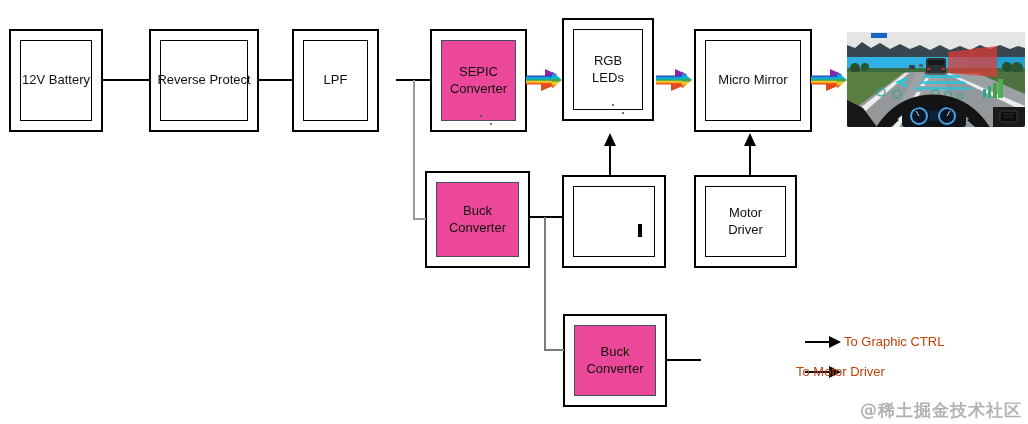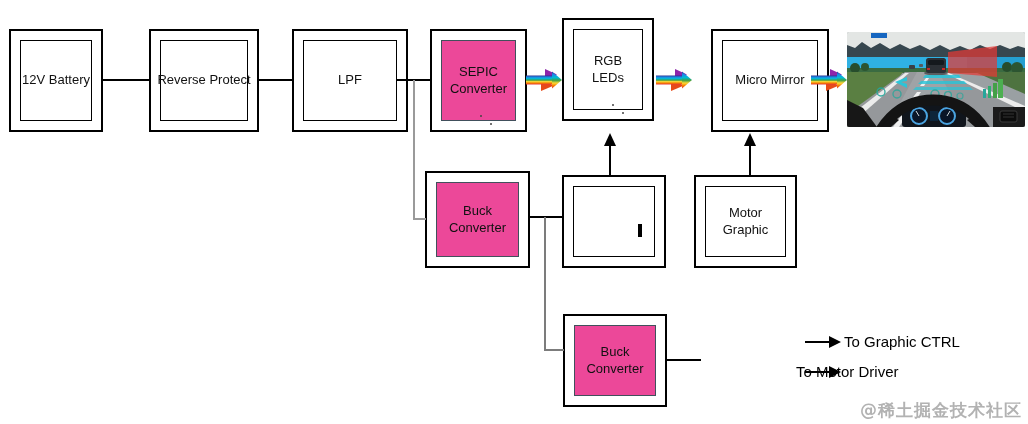--- a/index.html
+++ b/index.html
@@ -27,21 +27,21 @@
   .wire.v { width:2px; }
   .wire.gray { background:#9a9a9a; }
   .wire.dgray { background:#7c7c7c; }
   
   .varrow { position:absolute; }
   .rainbow { position:absolute; }
   .tri-right {
     position:absolute; width:0; height:0;
     border-left:12px solid #000; border-top:6px solid transparent; border-bottom:6px solid transparent;
   }
-  .outlabel { position:absolute; font-size:15px; color:#000000; line-height:16px; white-space:nowrap; }
+  .outlabel { position:absolute; font-size:13px; color:#c2410c; line-height:16px; white-space:nowrap; }
   
   .speck { position:absolute; width:2px; height:2px; background:#444; border-radius:50%; }
   .cursor { position:absolute; width:4px; height:13px; background:#000; }
   .photo { position:absolute; overflow:hidden; border-radius:2px; background:#9aa0a3; }
   .watermark {
     position:absolute; right:6px; bottom:2px; font-size:17px; letter-spacing:1px;
     color:#b2b2b2; font-family:"DejaVu Sans", sans-serif;font-weight:bold;
   }
 </style>
 </head>
@@ -74,21 +74,21 @@
       <span class="lbl nowrap">12V Battery</span>
     </div>
   </div>
 
   <div class="block" style="left:149px;top:29px;width:110px;height:103px">
     <div class="inner">
       <span class="lbl nowrap">Reverse Protect</span>
     </div>
   </div>
 
-  <div class="block" style="left:292px;top:29px;width:116px;height:103px">
+  <div class="block" style="left:292px;top:29px;width:87px;height:103px">
     <div class="inner">
       <span class="lbl nowrap">LPF</span>
     </div>
   </div>
 
   <div class="block highlight" style="left:430px;top:29px;width:97px;height:103px">
     <div class="inner">
       <span class="lbl w64">SEPIC Converter</span>
       <i class="speck" style="left:38px;top:74px"></i>
       <i class="speck" style="left:48px;top:82px"></i>
@@ -96,41 +96,41 @@
   </div>
 
   <div class="block" style="left:562px;top:18px;width:92px;height:103px">
     <div class="inner">
       <span class="lbl w42">RGB LEDs</span>
       <i class="speck" style="left:38px;top:74px"></i>
       <i class="speck" style="left:48px;top:82px"></i>
     </div>
   </div>
 
-  <div class="block" style="left:711px;top:29px;width:118px;height:103px">
+  <div class="block" style="left:694px;top:29px;width:118px;height:103px">
     <div class="inner">
       <span class="lbl nowrap">Micro Mirror</span>
     </div>
   </div>
 
   <div class="block highlight" style="left:425px;top:171px;width:105px;height:97px">
     <div class="inner">
       <span class="lbl w64">Buck Converter</span>
     </div>
   </div>
 
   <div class="block" style="left:562px;top:175px;width:104px;height:93px">
     <div class="inner">
       <i class="cursor" style="left:64px;top:37px"></i>
     </div>
   </div>
 
   <div class="block" style="left:694px;top:175px;width:103px;height:93px">
     <div class="inner">
-      <span class="lbl w46">Motor Graphic</span>
+      <span class="lbl w46">Motor Driver</span>
     </div>
   </div>
 
   <div class="block highlight" style="left:563px;top:314px;width:104px;height:93px">
     <div class="inner">
       <span class="lbl w64">Buck Converter</span>
     </div>
   </div>
 
 

